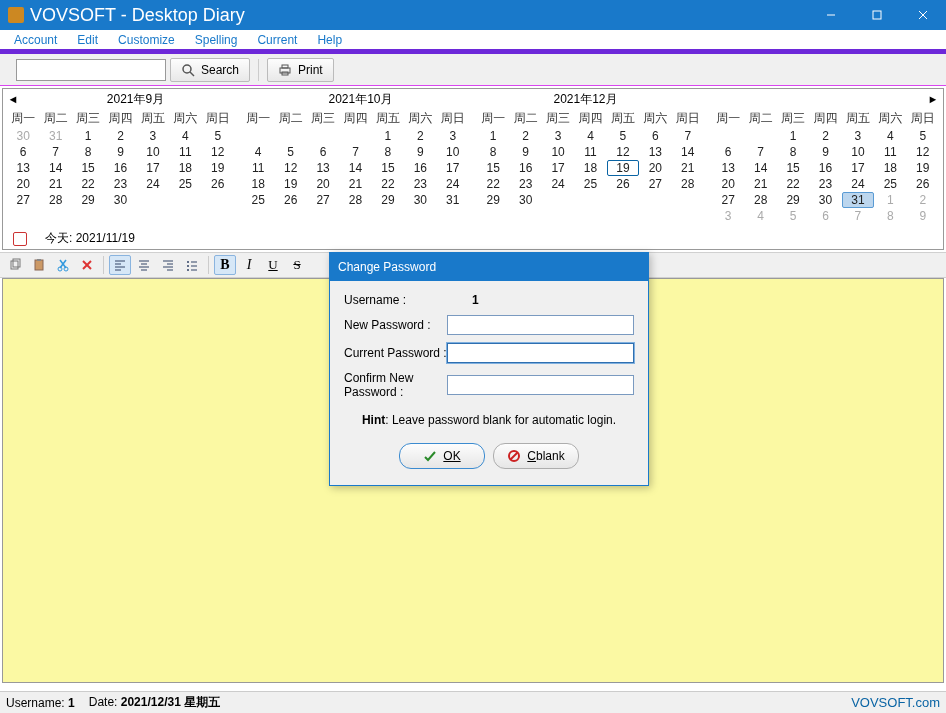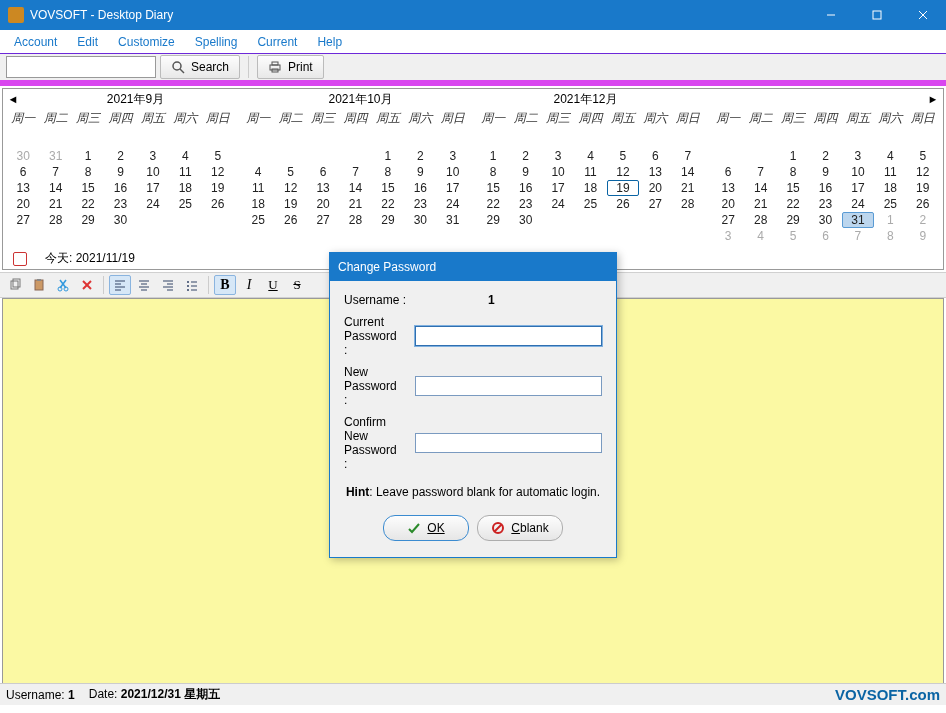--- a/index.html
+++ b/index.html
@@ -2,47 +2,47 @@
 <html><head>
 <meta charset="utf-8">
 <style>
 * { box-sizing: border-box; margin: 0; padding: 0; }
 body { font-family: "Segoe UI", "Microsoft YaHei", sans-serif; font-size: 12px; background: #fff; width: 946px; height: 713px; overflow: hidden; position: relative; }
 
 
 .titlebar { background: #1979ca; color: #fff; height: 30px; display: flex; align-items: center; justify-content: space-between; padding-left: 8px; }
 .titlebar-left { display: flex; align-items: center; gap: 6px; }
 .titlebar-icon { width: 16px; height: 16px; background: #cc8822; border-radius: 2px; display: inline-block; }
-.title-text { font-size: 12px; }
+.title-text { font-size: 18px; }
 .win-controls { display: flex; }
 .win-btn { width: 46px; height: 30px; display: flex; align-items: center; justify-content: center; color: #fff; }
 .win-btn svg { width: 10px; height: 10px; }
 
 
-.menubar { background: #fff; border-bottom: 1px solid #6d28d9; height: 24px; display: flex; align-items: center; padding: 0 4px; color: #1979ca; }
+.menubar { background: #fff; border-bottom: 5px solid #6d28d9; height: 24px; display: flex; align-items: center; padding: 0 4px; color: #1979ca; }
 .menu-item { padding: 3px 10px; cursor: default; }
 
 
-.toolbar1 { background: #f0f0f0; border-bottom: 6px solid #d946ef; height: 32px; display: flex; align-items: center; padding: 0 6px; gap: 4px; }
+.toolbar1 { background: #f0f0f0; border-bottom: 1px solid #d946ef; height: 32px; display: flex; align-items: center; padding: 0 16px; gap: 4px; }
 .search-input { width: 150px; height: 22px; border: 1px solid #999; background: #fff; padding: 0 4px; }
 .tbtn { height: 24px; padding: 0 10px; border: 1px solid #bbb; background: linear-gradient(#fdfdfd,#e8e8e8); display: flex; align-items: center; gap: 6px; border-radius: 2px; }
 .tbtn .ico { width: 14px; height: 14px; display: inline-block; }
 .sep { width: 1px; height: 22px; background: #ccc; margin: 0 4px; }
 
 
 .calendar-wrap { border: 1px solid #999; margin: 2px; background: #fff; }
 .cal-header { display: flex; align-items: center; position: relative; height: 20px; }
 .cal-arrow { width: 20px; text-align: center; cursor: default; font-size: 11px; }
 .cal-months { flex: 1; display: grid; grid-template-columns: repeat(4, 1fr); }
 .cal-month-title { text-align: center; padding: 2px 0; }
 .cal-grid-row { display: grid; grid-template-columns: repeat(4, 1fr); }
 .cal-month { padding: 0 4px 4px 4px; }
-.cal-dow { display: grid; grid-template-columns: repeat(7, 1fr); text-align: center; color: #333; font-style: italic; }
+.cal-dow { display: grid; grid-template-columns: repeat(7, 1fr); text-align: center; color: #333; }
 .cal-dow span { padding: 1px 0; }
-.cal-days { display: grid; grid-template-columns: repeat(7, 1fr); text-align: center; margin-top: 20px; }
+.cal-days { display: grid; grid-template-columns: repeat(7, 1fr); text-align: center; }
 .cal-days span { padding: 1px 0; color: #222; }
 .cal-days span.dim { color: #aaa; }
 .cal-days span.today { border: 1px solid #0a64a4; border-radius: 2px; padding: 0; }
 .cal-days span.sel { background: #bcd6ee; border: 1px solid #5a9bd4; border-radius: 2px; padding: 0; }
 .cal-footer { display: flex; align-items: center; gap: 18px; padding: 2px 10px; }
 .cal-today-box { width: 14px; height: 14px; border: 1px solid #c33; border-radius: 2px; }
 
 
 .toolbar2 { background: #f0f0f0; border-top: 1px solid #d0d0d0; border-bottom: 1px solid #d0d0d0; height: 26px; display: flex; align-items: center; padding: 0 4px; gap: 2px; }
 .ib { width: 22px; height: 20px; display: flex; align-items: center; justify-content: center; border: 1px solid transparent; border-radius: 2px; }
@@ -51,30 +51,30 @@
 .ib.bold { font-weight: bold; font-family: "Times New Roman", serif; font-size: 14px; }
 .ib.italic { font-style: italic; font-family: "Times New Roman", serif; font-size: 14px; }
 .ib.under { text-decoration: underline; font-family: "Times New Roman", serif; font-size: 13px; }
 .ib.strike { text-decoration: line-through; font-family: "Times New Roman", serif; font-size: 13px; }
 .vsep { width: 1px; height: 18px; background: #ccc; margin: 0 3px; }
 
 
 .editor { background: #fbf9a3; height: 405px; border: 1px solid #999; margin: 0 2px; }
 
 
-.statusbar { position: absolute; bottom: 8px; left: 0; right: 0; height: 22px; background: #f0f0f0; border-top: 1px solid #ccc; display: flex; align-items: center; padding: 0 6px; font-size: 12px; }
+.statusbar { position: absolute; bottom: 0; left: 0; right: 0; height: 22px; background: #f0f0f0; border-top: 1px solid #ccc; display: flex; align-items: center; padding: 0 6px; font-size: 12px; }
 .status-seg { margin-right: 14px; }
 .status-seg b { font-weight: bold; }
-.status-right { margin-left: auto; color: #0a64a4; font-weight: bold; font-size: 15px; }
-
-
-.dialog { position: absolute; left: 329px; top: 252px; width: 288px; background: #f0f0f0; border: 1px solid #1979ca; box-shadow: 2px 2px 8px rgba(0,0,0,0.25); }
+.status-right { margin-left: auto; color: #0a64a4; font-weight: normal; font-size: 13px; }
+
+
+.dialog { position: absolute; left: 329px; top: 252px; width: 320px; background: #f0f0f0; border: 1px solid #1979ca; box-shadow: 2px 2px 8px rgba(0,0,0,0.25); }
 .dlg-title { background: #1979ca; color: #fff; height: 28px; display: flex; align-items: center; padding: 0 8px; }
 .dlg-body { padding: 12px 14px 4px 14px; }
-.dlg-row { display: flex; align-items: center; margin-bottom: 8px; gap: 16px; }
+.dlg-row { display: flex; align-items: center; margin-bottom: 8px; }
 .dlg-label { width: 128px; }
 .dlg-val { font-weight: bold; }
 .dlg-input { flex: 1; height: 20px; border: 1px solid #7a9ac0; background: #fff; padding: 0 4px; }
 .dlg-input.focus { border: 1px solid #2f6fb0; outline: 1px solid #7fb0df; }
 .dlg-hint { text-align: center; padding: 6px 0 10px 0; }
 .dlg-hint b { font-weight: bold; }
 .dlg-buttons { display: flex; justify-content: center; gap: 8px; padding: 6px 0 12px 0; }
 .dlg-btn { width: 86px; height: 26px; border: 1px solid #adadad; background: linear-gradient(#fdfdfd,#e6e6e6); display: flex; align-items: center; justify-content: center; gap: 6px; border-radius: 12px; }
 .dlg-btn.primary { border: 1px solid #3b8bd0; }
 .dlg-btn .glyph { width: 14px; height: 14px; }
@@ -446,26 +446,26 @@
 <div class="editor"></div>
 
 <div class="dialog">
   <div class="dlg-title">Change Password</div>
   <div class="dlg-body">
     <div class="dlg-row">
       <span class="dlg-label">Username :</span>
       <span class="dlg-val">1</span>
     </div>
     <div class="dlg-row">
+      <span class="dlg-label">New Password :</span>
+      <input type="password" class="dlg-input" style="">
+    </div>
+    <div class="dlg-row">
       <span class="dlg-label">Current Password :</span>
       <input type="password" class="dlg-input focus" style="">
-    </div>
-    <div class="dlg-row">
-      <span class="dlg-label">New Password :</span>
-      <input type="password" class="dlg-input" style="">
     </div>
     <div class="dlg-row">
       <span class="dlg-label">Confirm New Password :</span>
       <input type="password" class="dlg-input" style="">
     </div>
     <div class="dlg-hint">
       <b>Hint</b><span>: Leave password blank for automatic login.</span>
     </div>
     <div class="dlg-buttons">
       <div class="dlg-btn primary">

